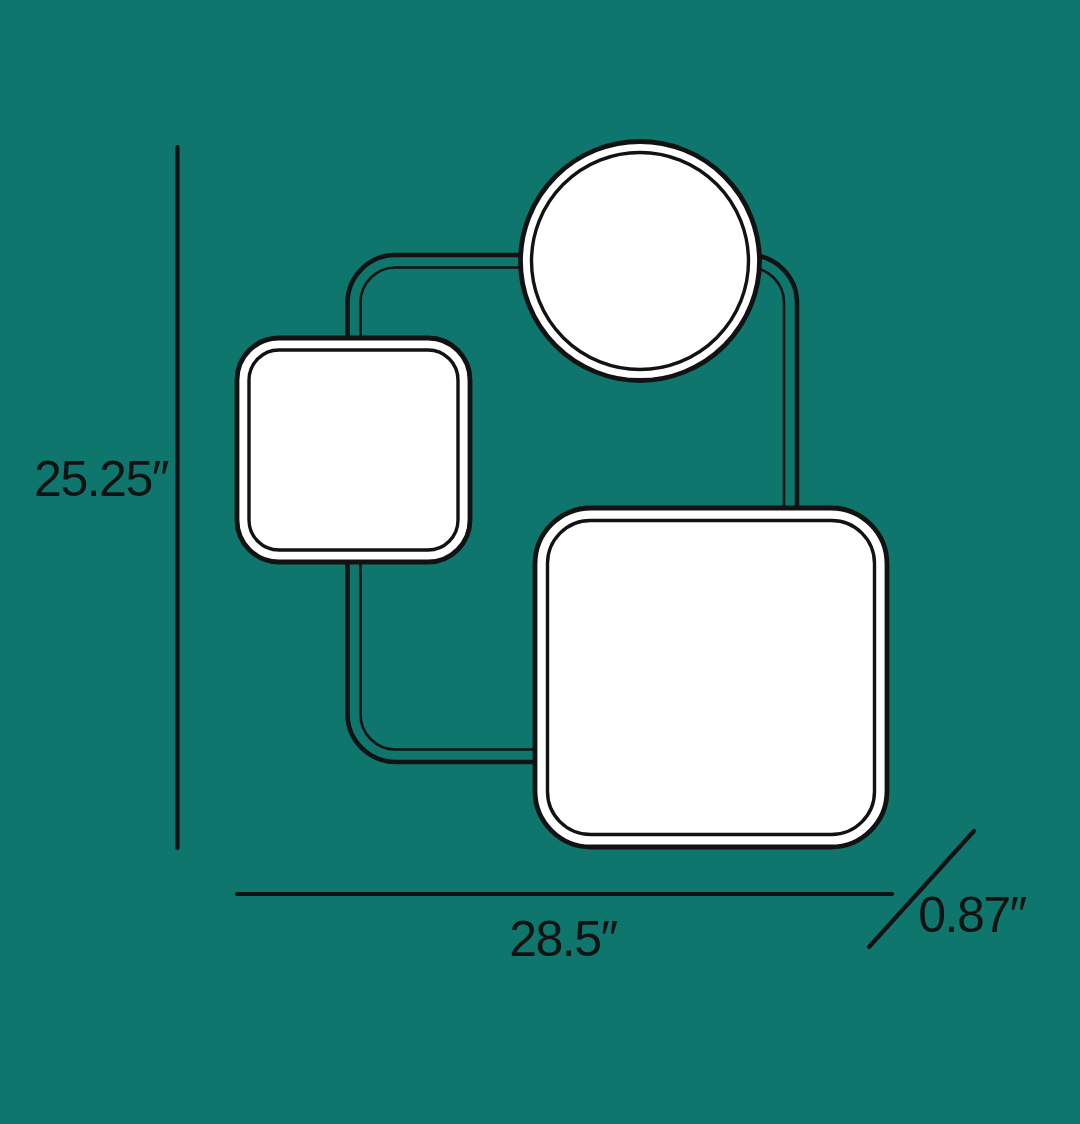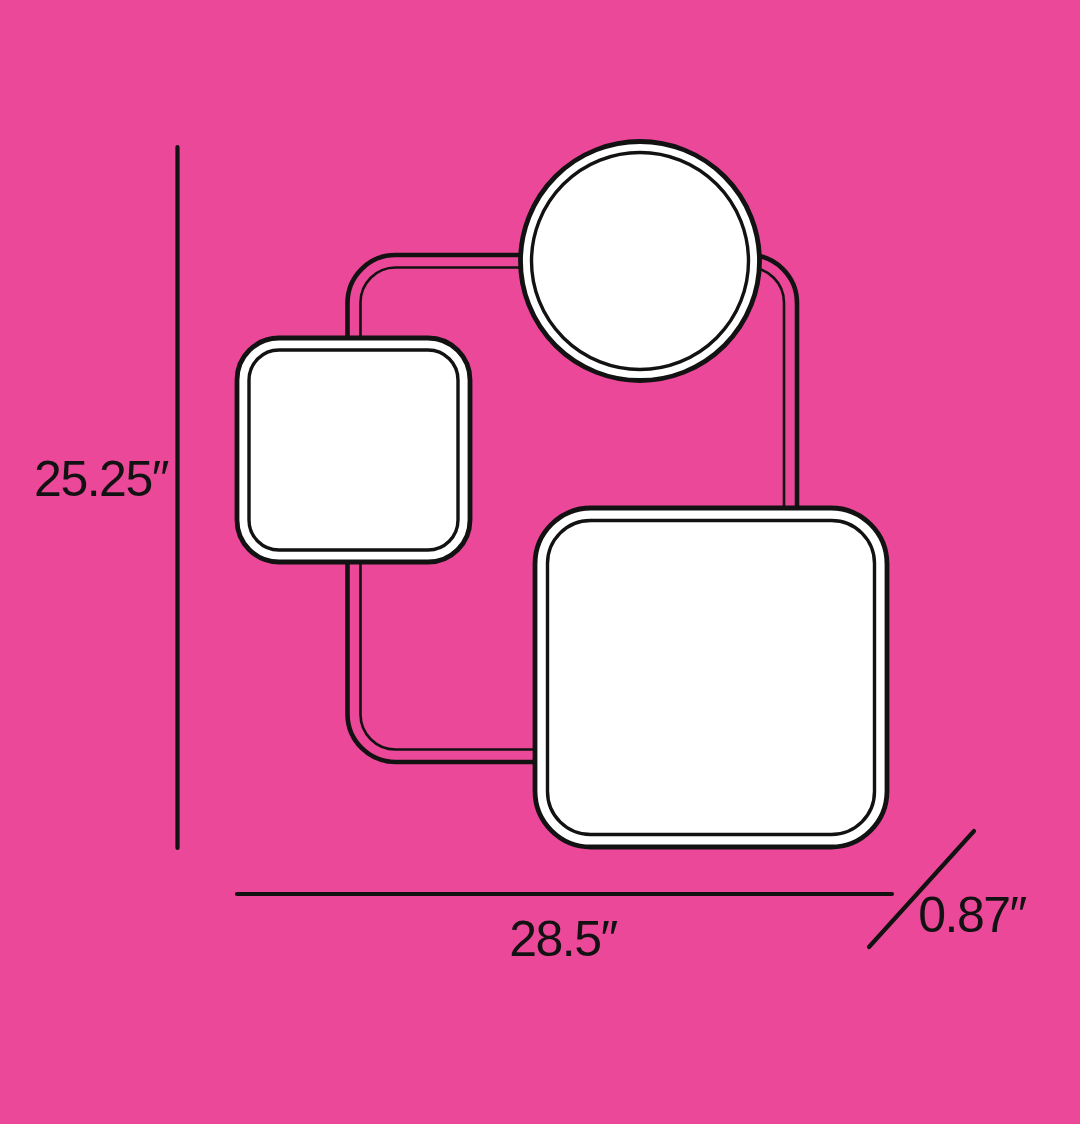--- a/index.html
+++ b/index.html
@@ -4,21 +4,21 @@
 <style>
   html, body {
     margin: 0;
     padding: 0;
     background: #ffffff;
   }
   .page {
     position: relative;
     width: 1080px;
     height: 1124px;
-    background: #ec4899;
+    background: #0f766e;
     overflow: hidden;
     font-family: "Liberation Sans", sans-serif;
   }
   svg { display: block; }
   .dim-label {
     font-family: "Liberation Sans", sans-serif;
     font-size: 50px;
     letter-spacing: -1.5px;
     fill: #121212;
   }

